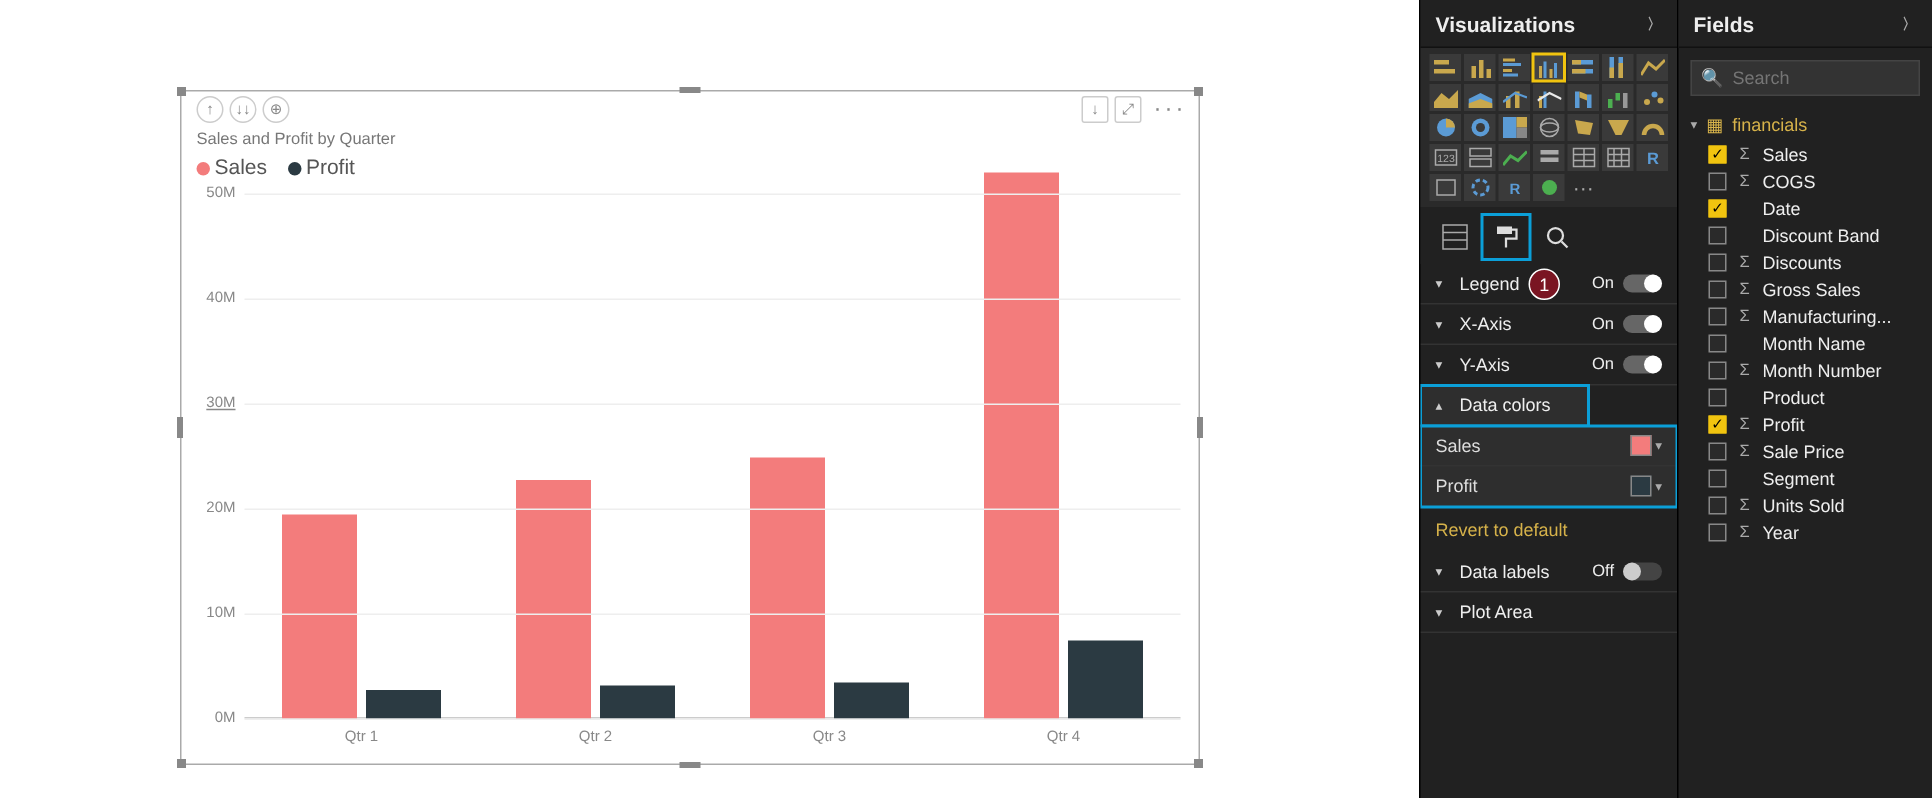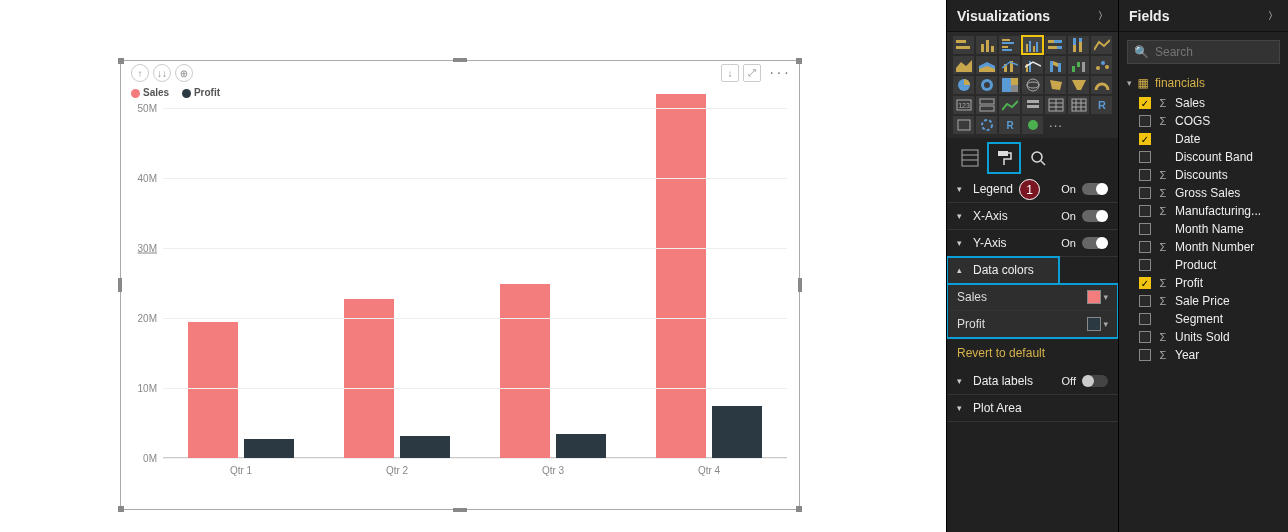--- a/index.html
+++ b/index.html
@@ -11,21 +11,21 @@
   .corner.bl { bottom: -3px; left: -3px; } .corner.br { bottom: -3px; right: -3px; }
   .mid { position: absolute; background: #888; }
   .mid.t { top: -3px; left: 50%; width: 14px; height: 4px; margin-left: -7px; }
   .mid.b { bottom: -3px; left: 50%; width: 14px; height: 4px; margin-left: -7px; }
   .mid.l { left: -3px; top: 50%; width: 4px; height: 14px; margin-top: -7px; }
   .mid.r { right: -3px; top: 50%; width: 4px; height: 14px; margin-top: -7px; }
   .chart-toolbar { display: flex; align-items: center; padding: 4px 8px; height: 24px; font-size: 12px; color: #888; }
   .chart-toolbar .spacer { flex: 1; }
   .chart-toolbar .tb-icon { width: 18px; height: 18px; margin: 0 2px; border: 1px solid #ccc; border-radius: 50%; display:inline-flex; align-items:center; justify-content:center; font-size:10px; color:#888;}
   .chart-title { font-size: 11px; color: #777; padding: 2px 10px; }
-  .legend { padding: 2px 10px; font-size: 10px; color: #555; font-weight: bold; }
+  .legend { padding: 2px 10px; font-size: 14px; color: #555; }
   .legend .dot { display:inline-block; width:9px; height:9px; border-radius:50%; margin-right:3px; vertical-align:middle;}
   .legend .item { margin-right: 10px; }
   .plot { position: relative; margin: 8px 12px 24px 42px; height: 350px; }
   .ytick { position:absolute; left:-36px; width:30px; text-align:right; font-size:10px; color:#888; transform: translateY(-50%); }
   .grid { position:absolute; left:0; right:0; border-top:1px solid #eee; }
   .axis-line { position:absolute; left:0; right:0; bottom:0; border-top:1px solid #ccc;}
   .bars { position:absolute; inset:0; display:flex; align-items:flex-end; justify-content:space-around; }
   .group { display:flex; align-items:flex-end; gap:6px; width: 22%; justify-content:center;}
   .bar { width: 50px; }
   .xlabels { position:absolute; left:0; right:0; bottom:-18px; display:flex; justify-content:space-around; font-size:10px; color:#888;margin-top:34px;}
@@ -89,20 +89,21 @@
 
     <div class="chart-toolbar">
       <span class="tb-icon">↑</span>
       <span class="tb-icon">↓↓</span>
       <span class="tb-icon">⊕</span>
       <span class="spacer"></span>
       <span class="tb-icon" style="border-radius:2px">↓</span>
       <span class="tb-icon" style="border-radius:2px">⤢</span>
       <span class="dots">···</span>
     </div>
+    <div class="chart-title">Sales and Profit by Quarter</div>
     <div class="legend">
       <span class="item"><span class="dot" style="background:#f37c7c"></span><span>Sales</span></span>
       <span class="item"><span class="dot" style="background:#2b3a42"></span><span>Profit</span></span>
     </div>
     <div class="plot" id="plot">
       <div class="axis-line"></div>
       <div class="bars" id="bars">
           <div class="group">
             <div class="bar" style="height: 136.5px; background: rgb(243, 124, 124);"></div>
             <div class="bar" style="height: 18.9px; background: rgb(43, 58, 66);"></div>

